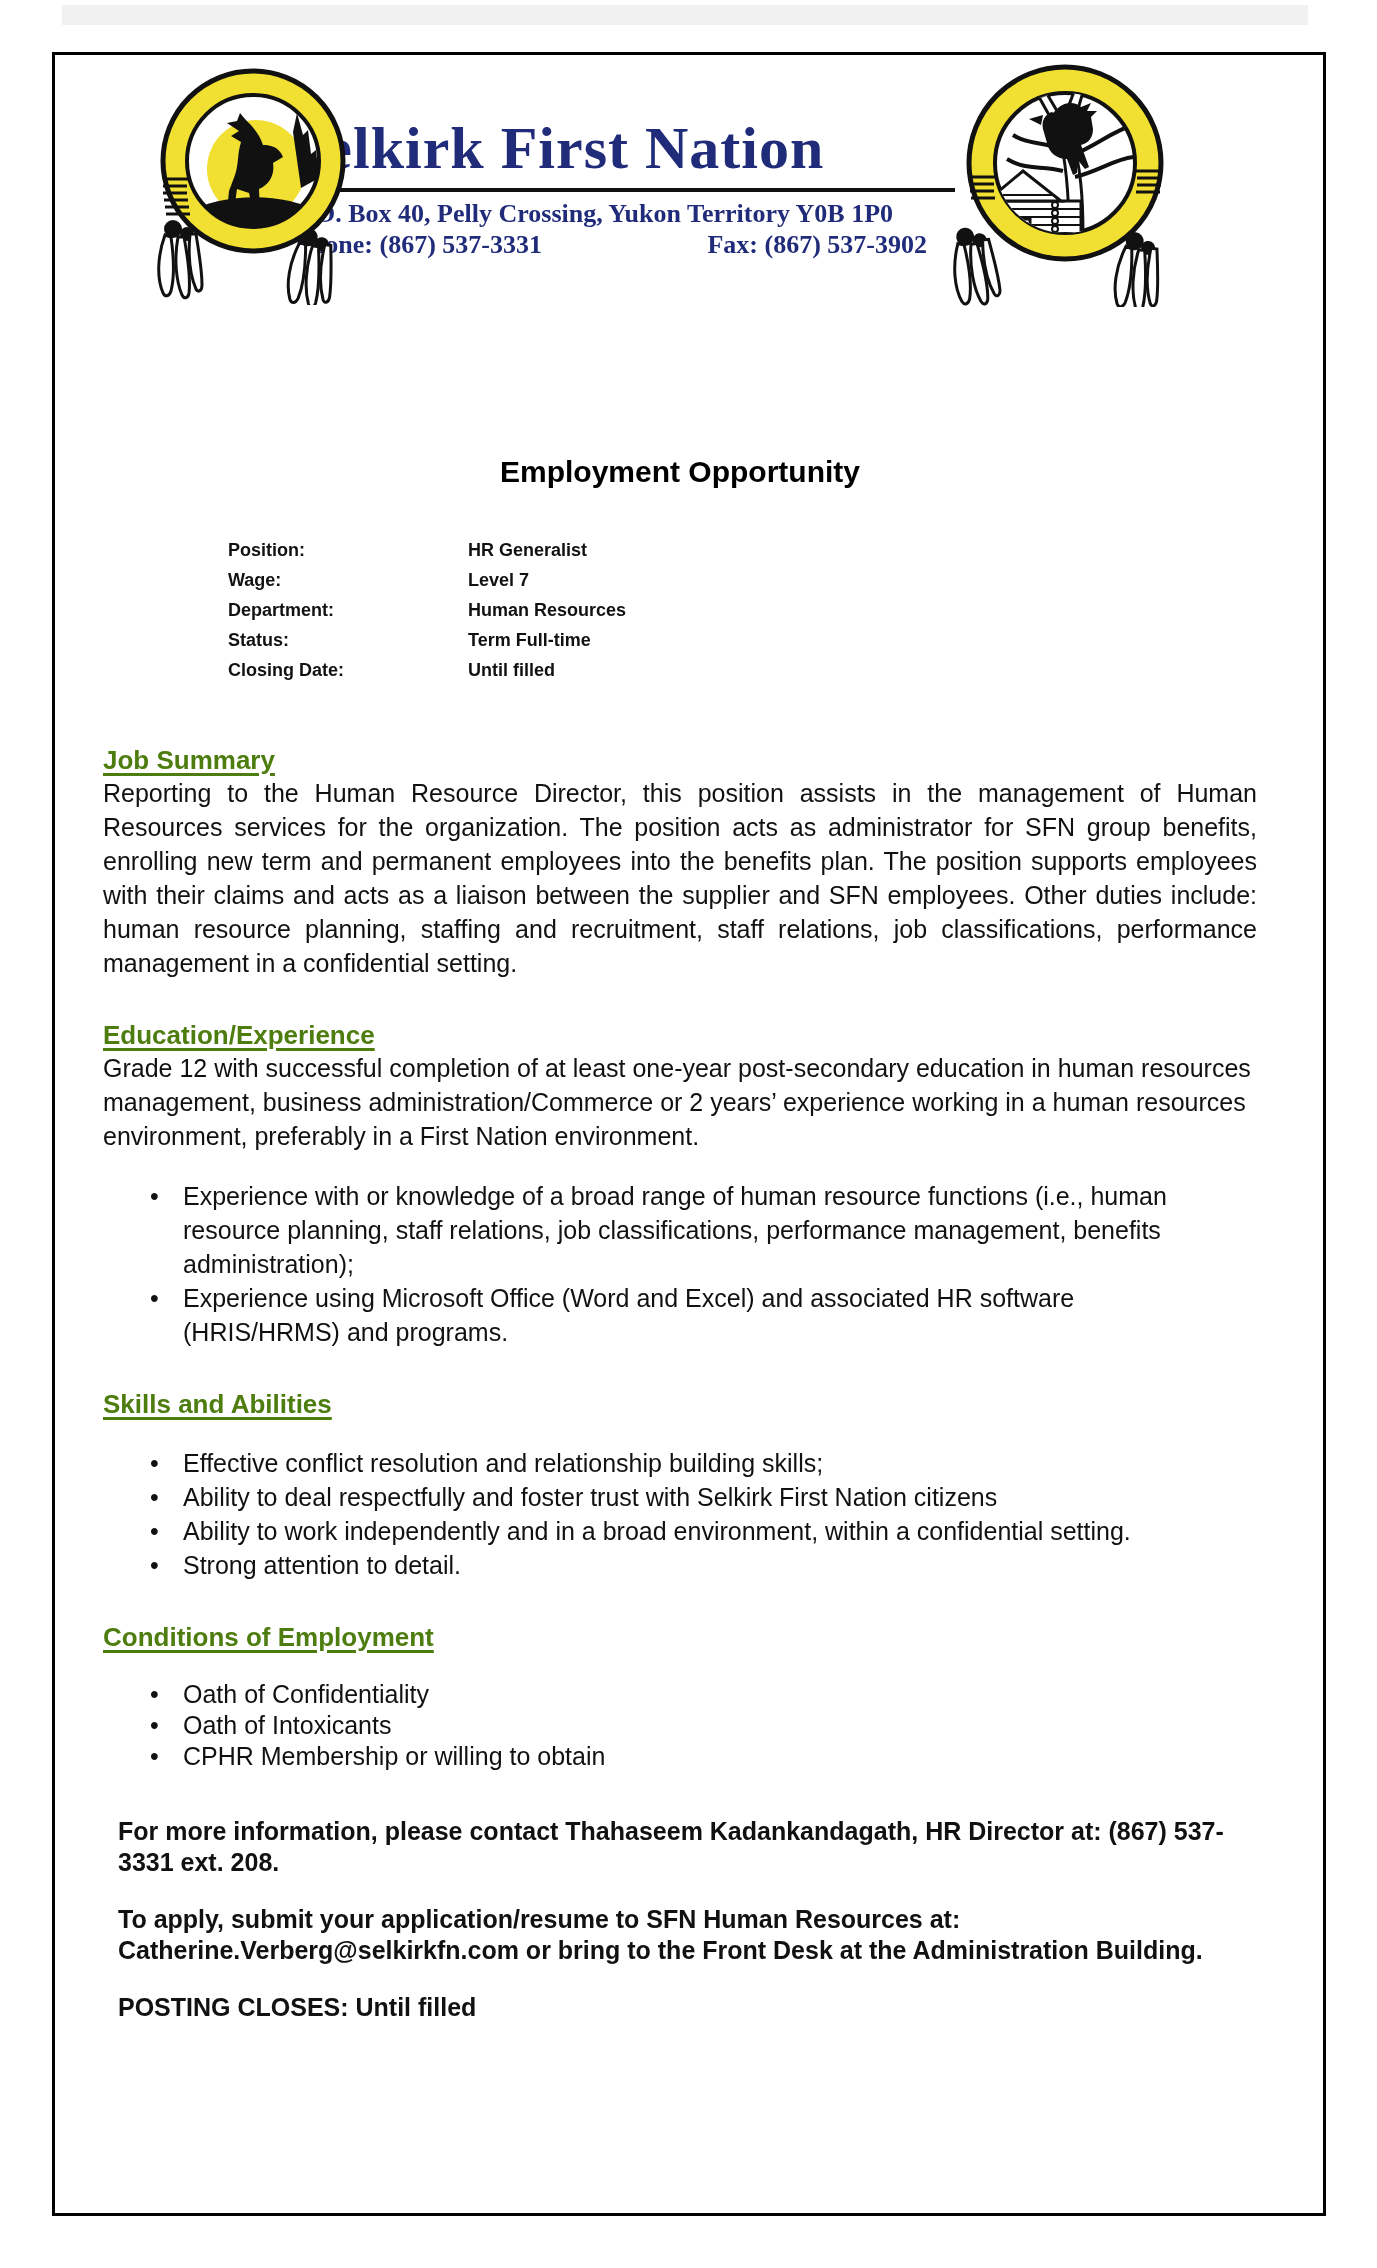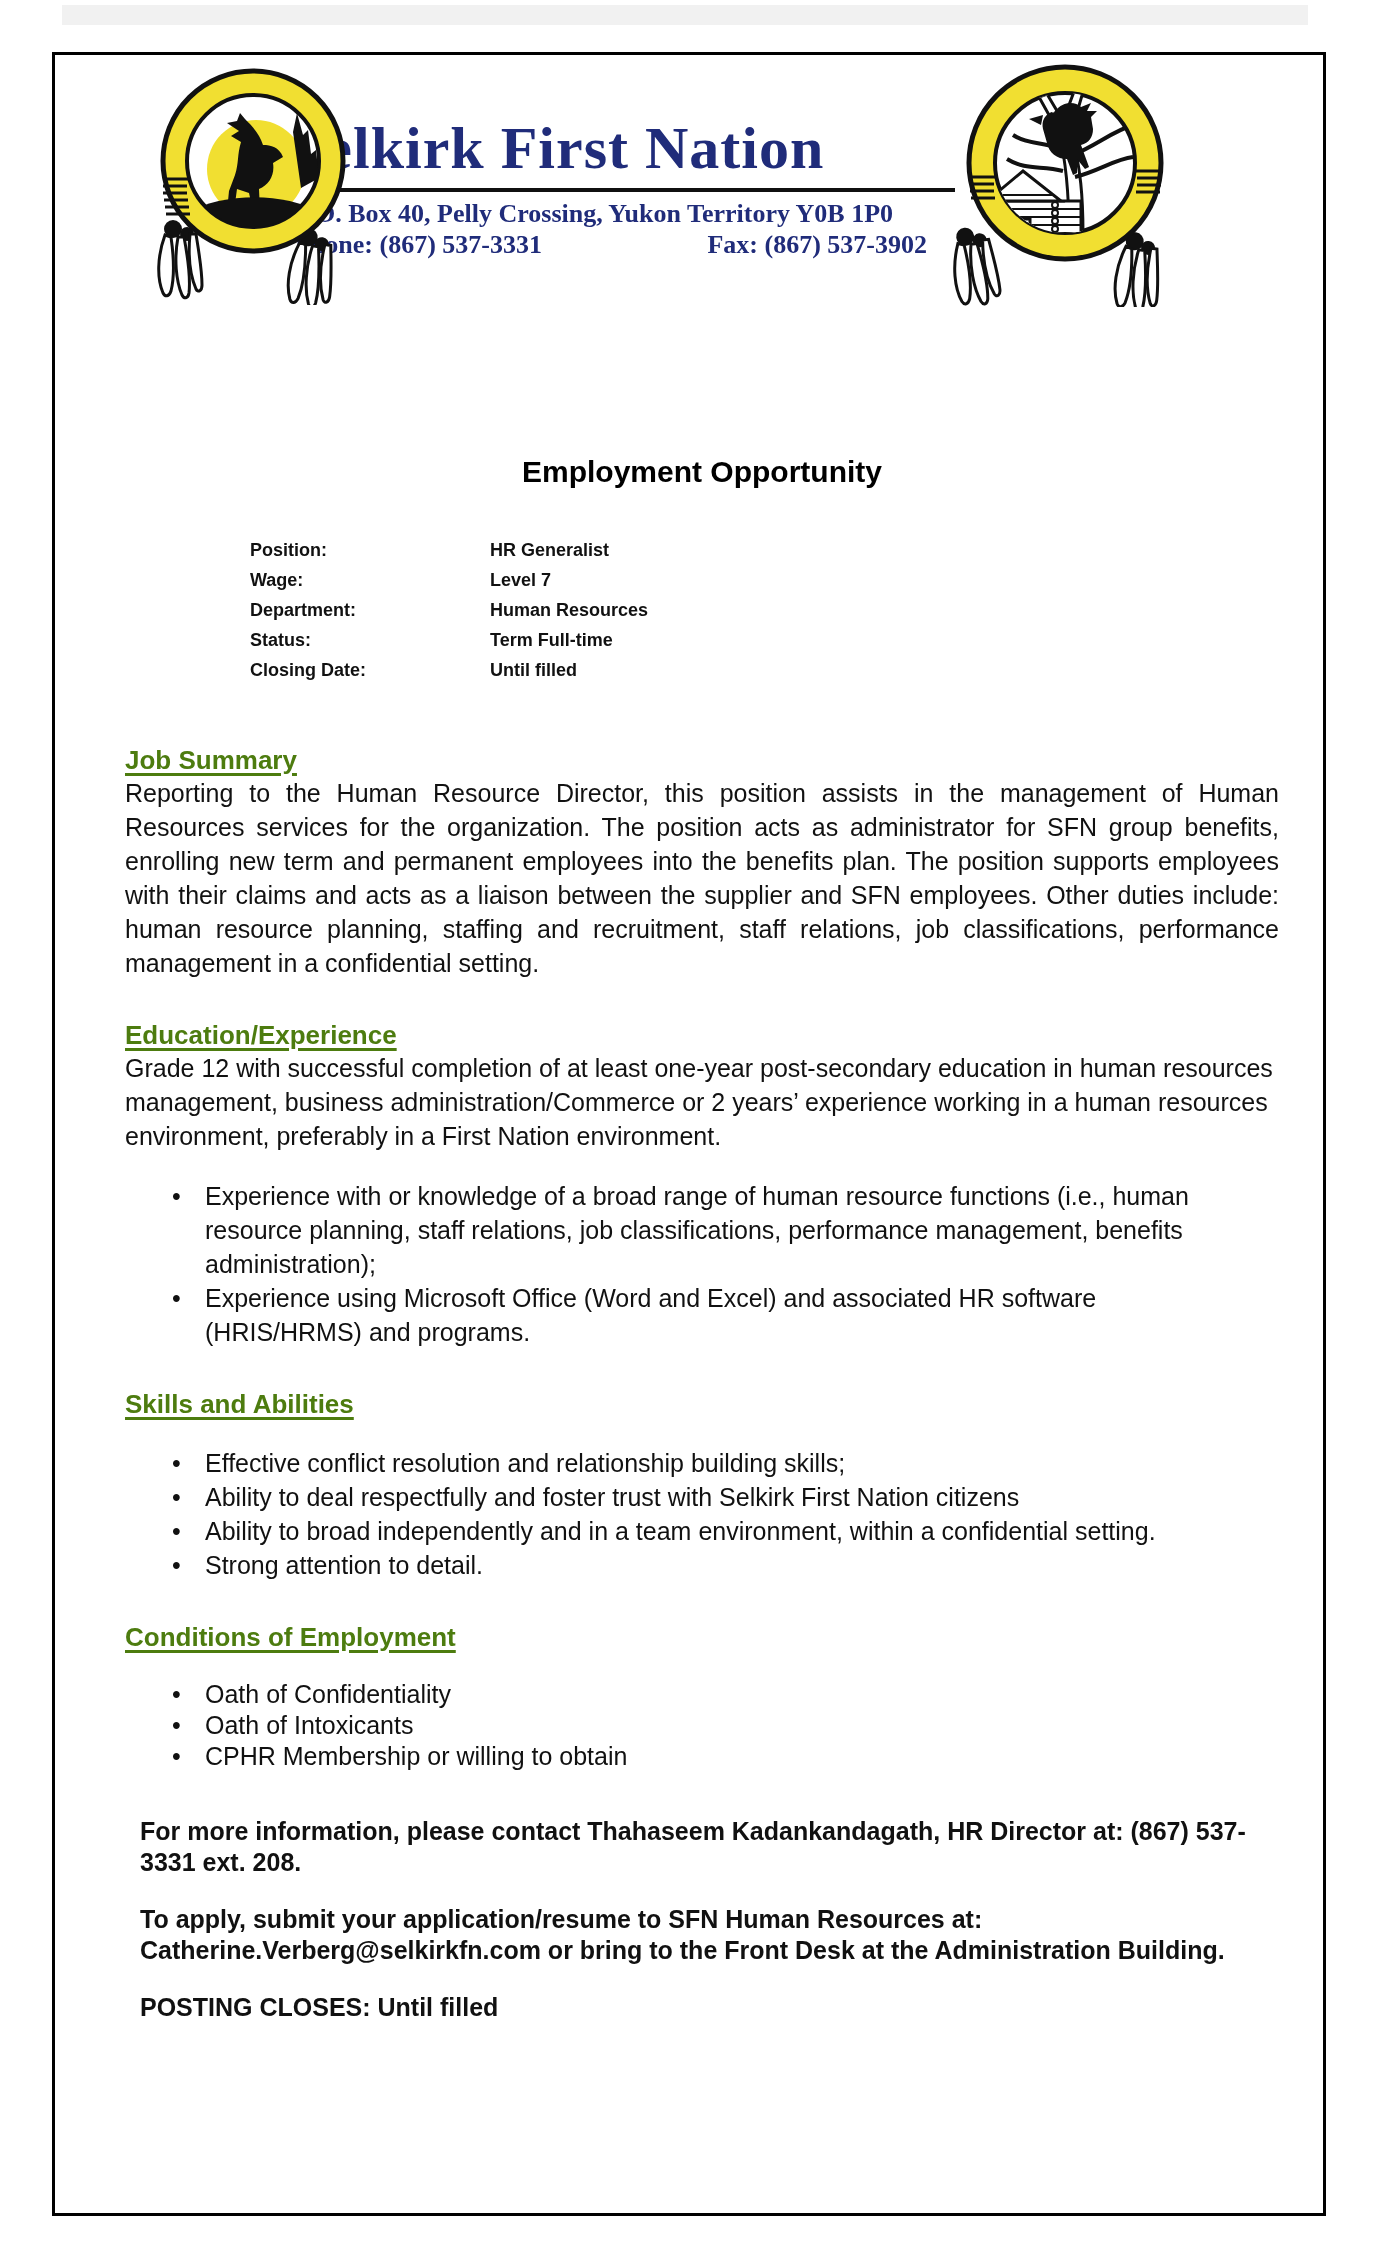--- a/index.html
+++ b/index.html
@@ -22,21 +22,21 @@
             font-size:60px;font-weight:bold;line-height:1.1;color:#202c7a;letter-spacing:1px;}
   .org-address{position:absolute;left:240px;top:144px;
                font-family:"Liberation Serif","DejaVu Serif",serif;
                font-size:26px;font-weight:bold;color:#202c7a;white-space:nowrap;}
   .org-phone-fax{position:absolute;left:240px;top:175px;width:632px;display:flex;
                  justify-content:space-between;
                  font-family:"Liberation Serif","DejaVu Serif",serif;
                  font-size:26px;font-weight:bold;color:#202c7a;}
 
   
-  .content{position:absolute;left:70px;top:400px;width:1154px;font-size:25px;}
+  .content{position:absolute;left:48px;top:400px;width:1154px;font-size:25px;}
   .doc-title{margin:0;font-size:30px;font-weight:bold;text-align:center;color:#000;}
 
   .details{margin:46px 0 0 125px;font-size:18px;font-weight:bold;}
   .detail-row{line-height:30px;}
   .detail-label{display:inline-block;width:240px;}
 
   .section-heading{margin:40px 0 0;font-size:26px;font-weight:bold;color:#4d7c0f;
                    text-decoration:underline;text-decoration-thickness:2.5px;text-underline-offset:4px;
                    display:inline-block;}
   .sections > .section:first-child .section-heading{margin-top:60px;}
@@ -233,21 +233,21 @@
             <li class="bullet-item">Experience with or knowledge of a broad range of human resource functions (i.e., human resource planning, staff relations, job classifications, performance management, benefits administration);</li>
             <li class="bullet-item">Experience using Microsoft Office (Word and Excel) and associated HR software (HRIS/HRMS) and programs.</li>
           </ul>
       </section>
         <section class="section">
         <h3 class="section-heading">Skills and Abilities</h3>
         
         <ul class="bullet-list">
             <li class="bullet-item">Effective conflict resolution and relationship building skills;</li>
             <li class="bullet-item">Ability to deal respectfully and foster trust with Selkirk First Nation citizens</li>
-            <li class="bullet-item">Ability to broad independently and in a team environment, within a confidential setting.</li>
+            <li class="bullet-item">Ability to work independently and in a broad environment, within a confidential setting.</li>
             <li class="bullet-item">Strong attention to detail.</li>
           </ul>
       </section>
         <section class="section compact">
         <h3 class="section-heading">Conditions of Employment</h3>
         
         <ul class="bullet-list">
             <li class="bullet-item">Oath of Confidentiality</li>
             <li class="bullet-item">Oath of Intoxicants</li>
             <li class="bullet-item">CPHR Membership or willing to obtain</li>

